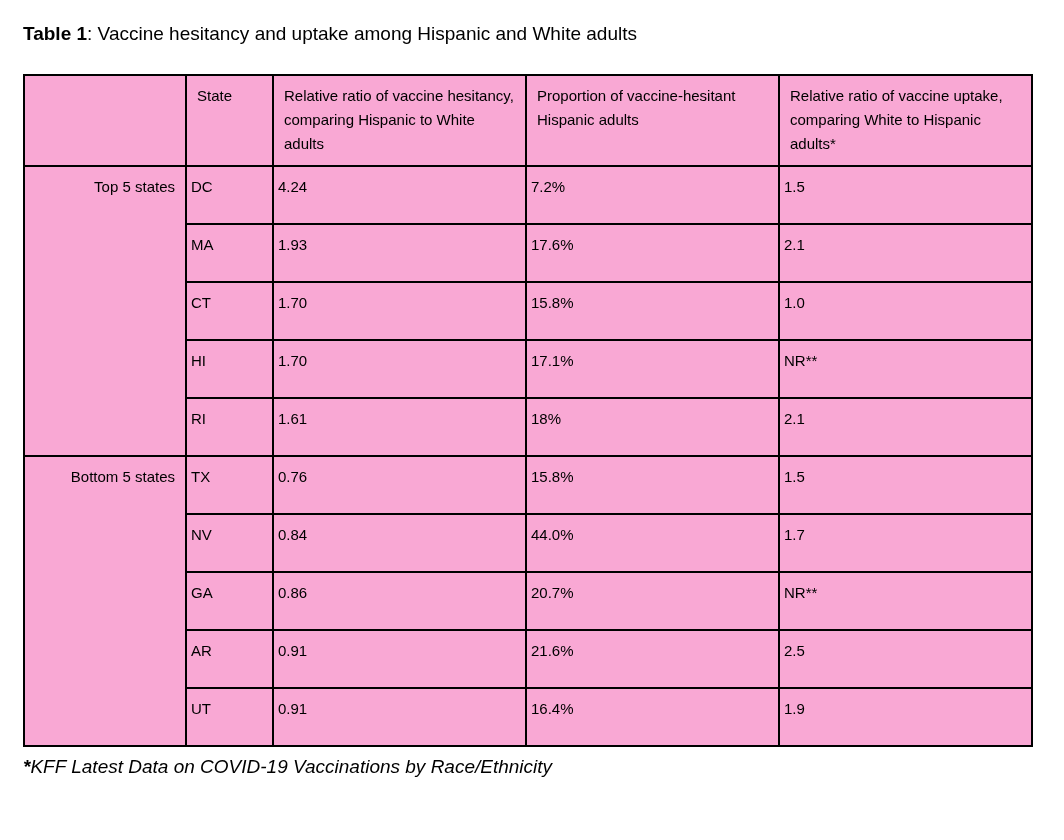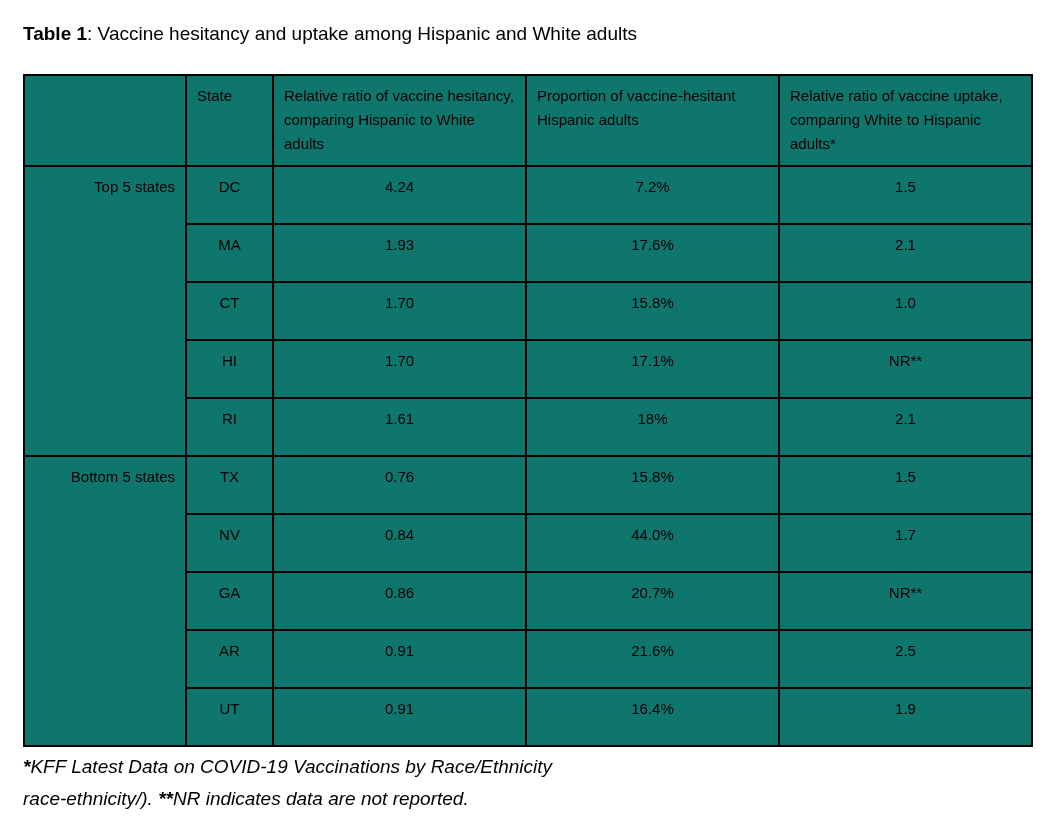--- a/index.html
+++ b/index.html
@@ -26,29 +26,29 @@
     width: 1008px;
     margin-top: 27px;
   }
   .data-table th, .data-table td {
     border: 2px solid #000000;
     vertical-align: top;
     font-size: 15px;
     line-height: 24px;
     font-weight: normal;
     padding: 8px 10px;
-    background: #0f766e;
+    background: #f9a8d4;
     overflow: hidden;
   }
   .data-table th { text-align: left; height: 91px; }
   .data-table td { height: 58px; }
   .col-group { width: 162px; }
   .col-state { width: 87px; }
   .col-num   { width: 253px; }
-  td.center { text-align: center; padding-left: 4px; padding-right: 4px; }
+  td.center { padding-left: 4px; padding-right: 4px; }
   td.group-label { text-align: right; }
 
   .footnote {
     margin-top: 4px;
     font-size: 19px;
     line-height: 32px;
     font-style: italic;
   }
   .footnote .bold { font-weight: bold; }
 </style>
@@ -139,16 +139,15 @@
       <td class="center">UT</td>
       <td class="center">0.91</td>
       <td class="center">16.4%</td>
       <td class="center">1.9</td>
     </tr>
   </tbody>
     </table>
 
   <div class="footnote">
     <div><span class="bold">*</span><span>KFF Latest Data on COVID-19 Vaccinations by Race/Ethnicity</span></div>
-    <div><span>race-ethnicity/). </span><span class="bold">**</span><span>NR indicates data are not reported.</span></div>
   </div>
 
 </div>
 
 </body></html>

